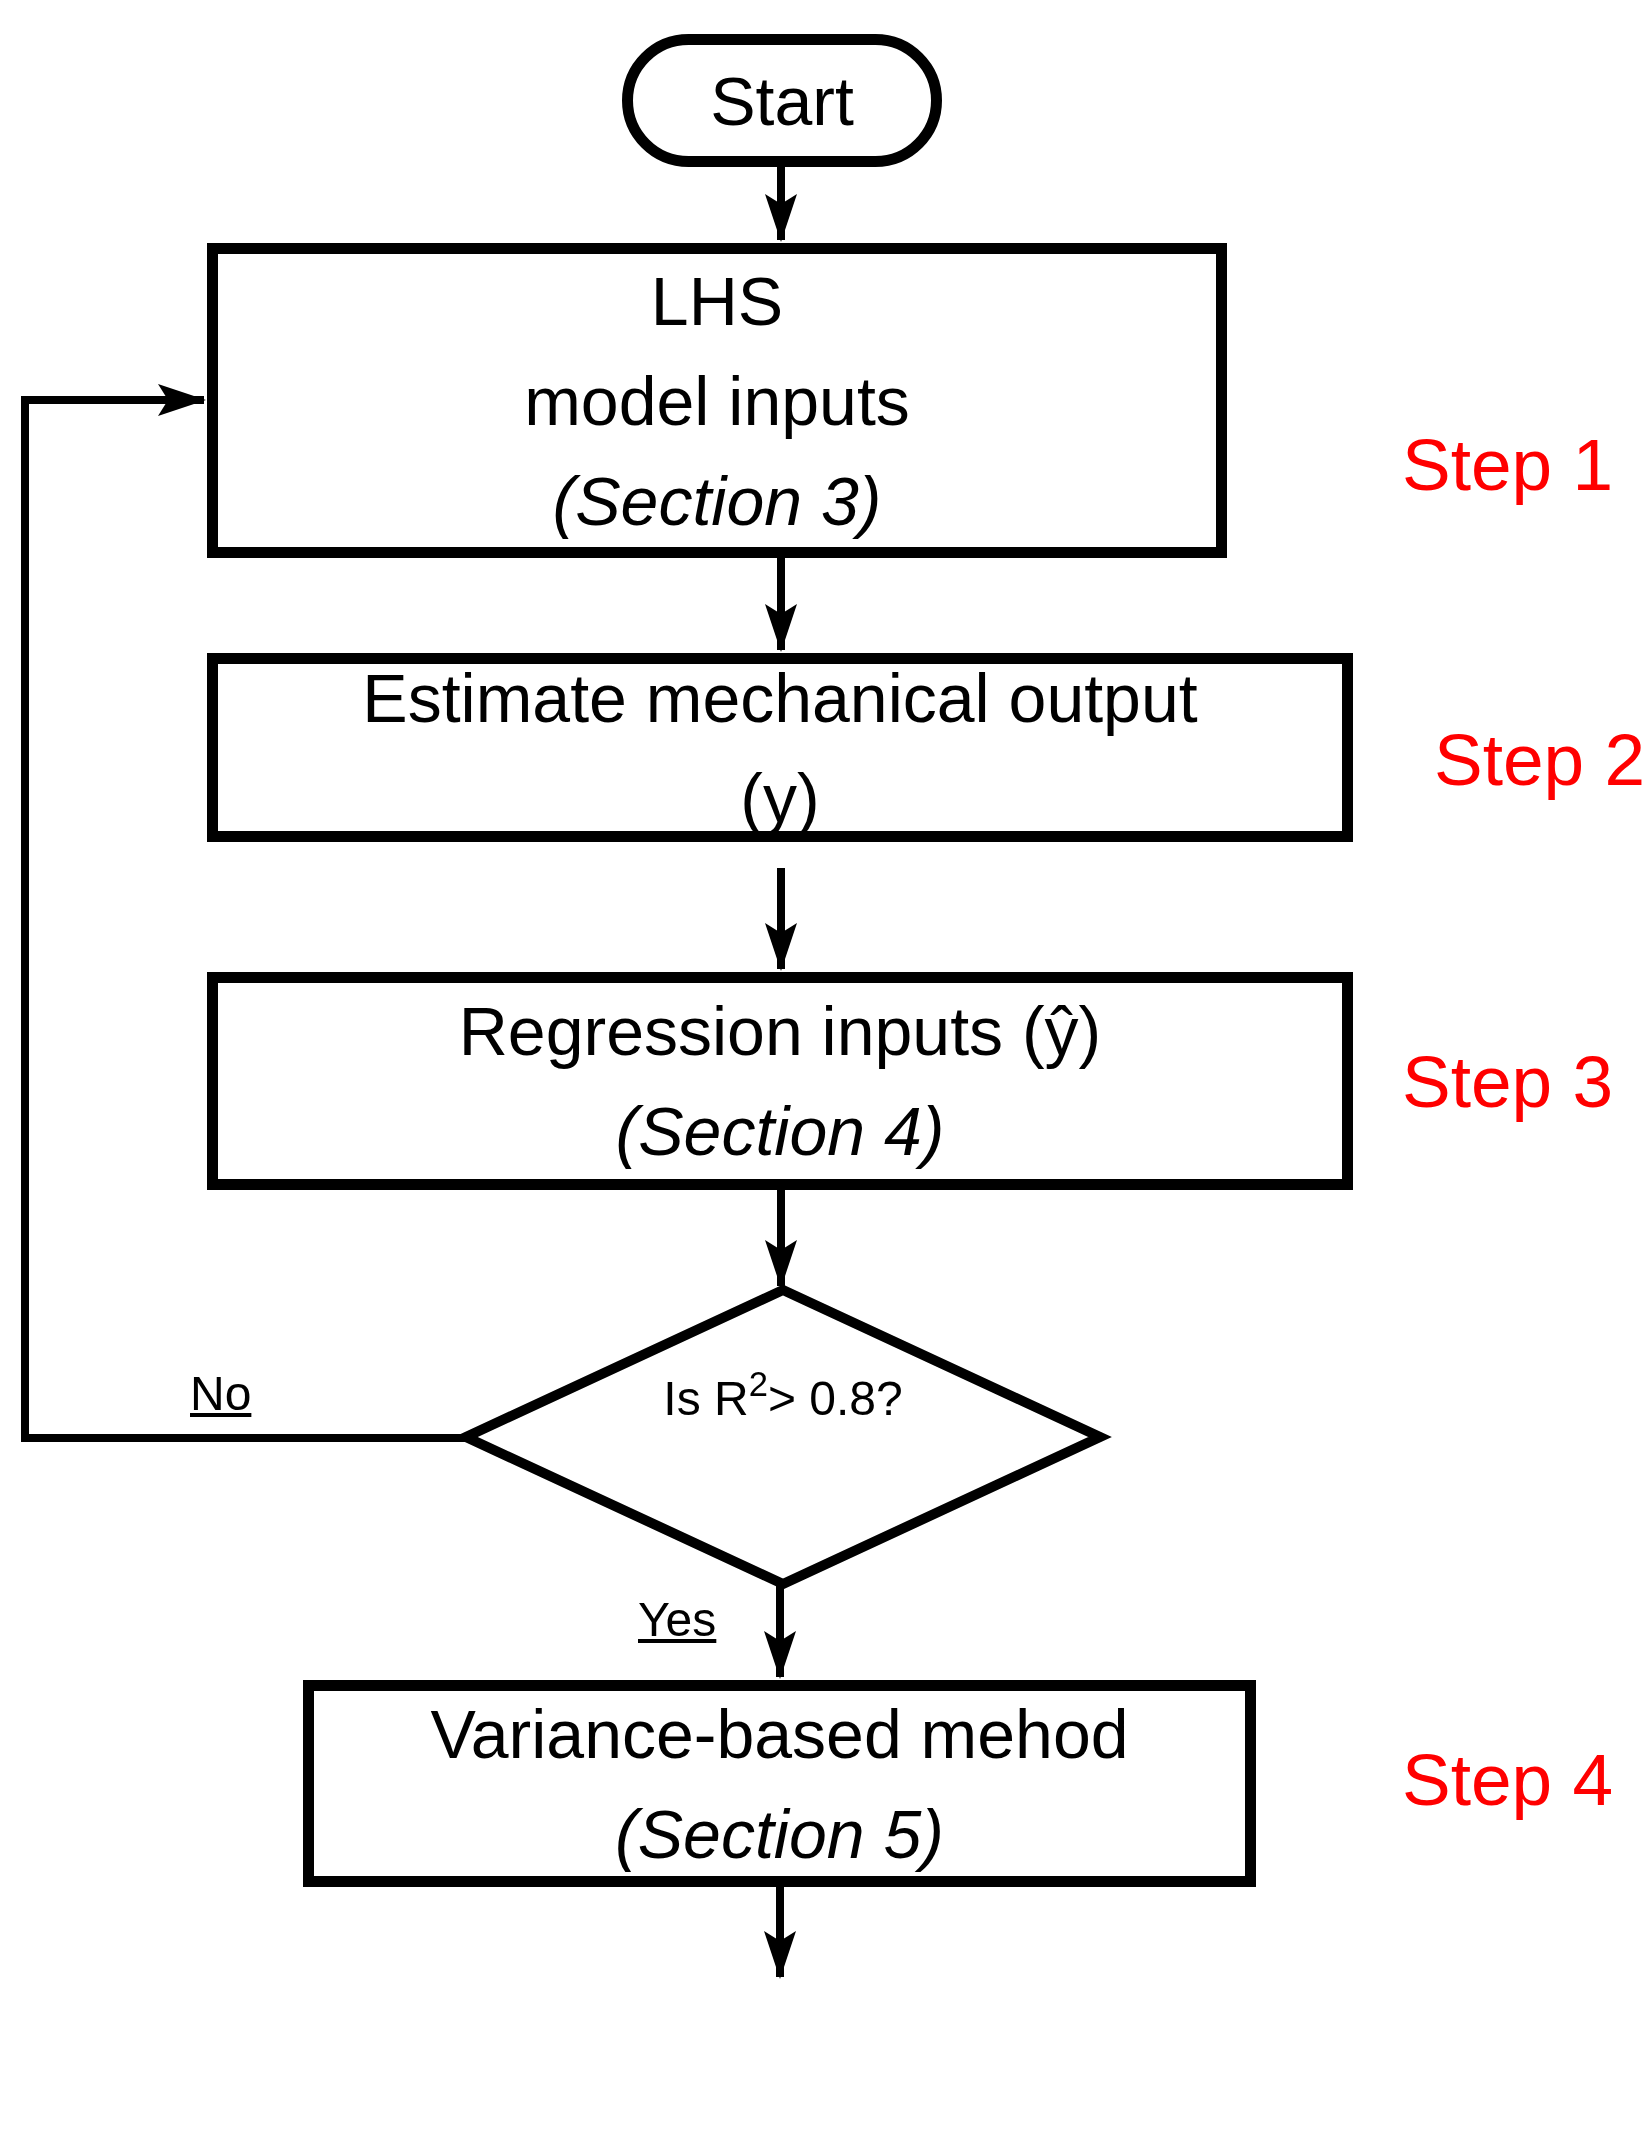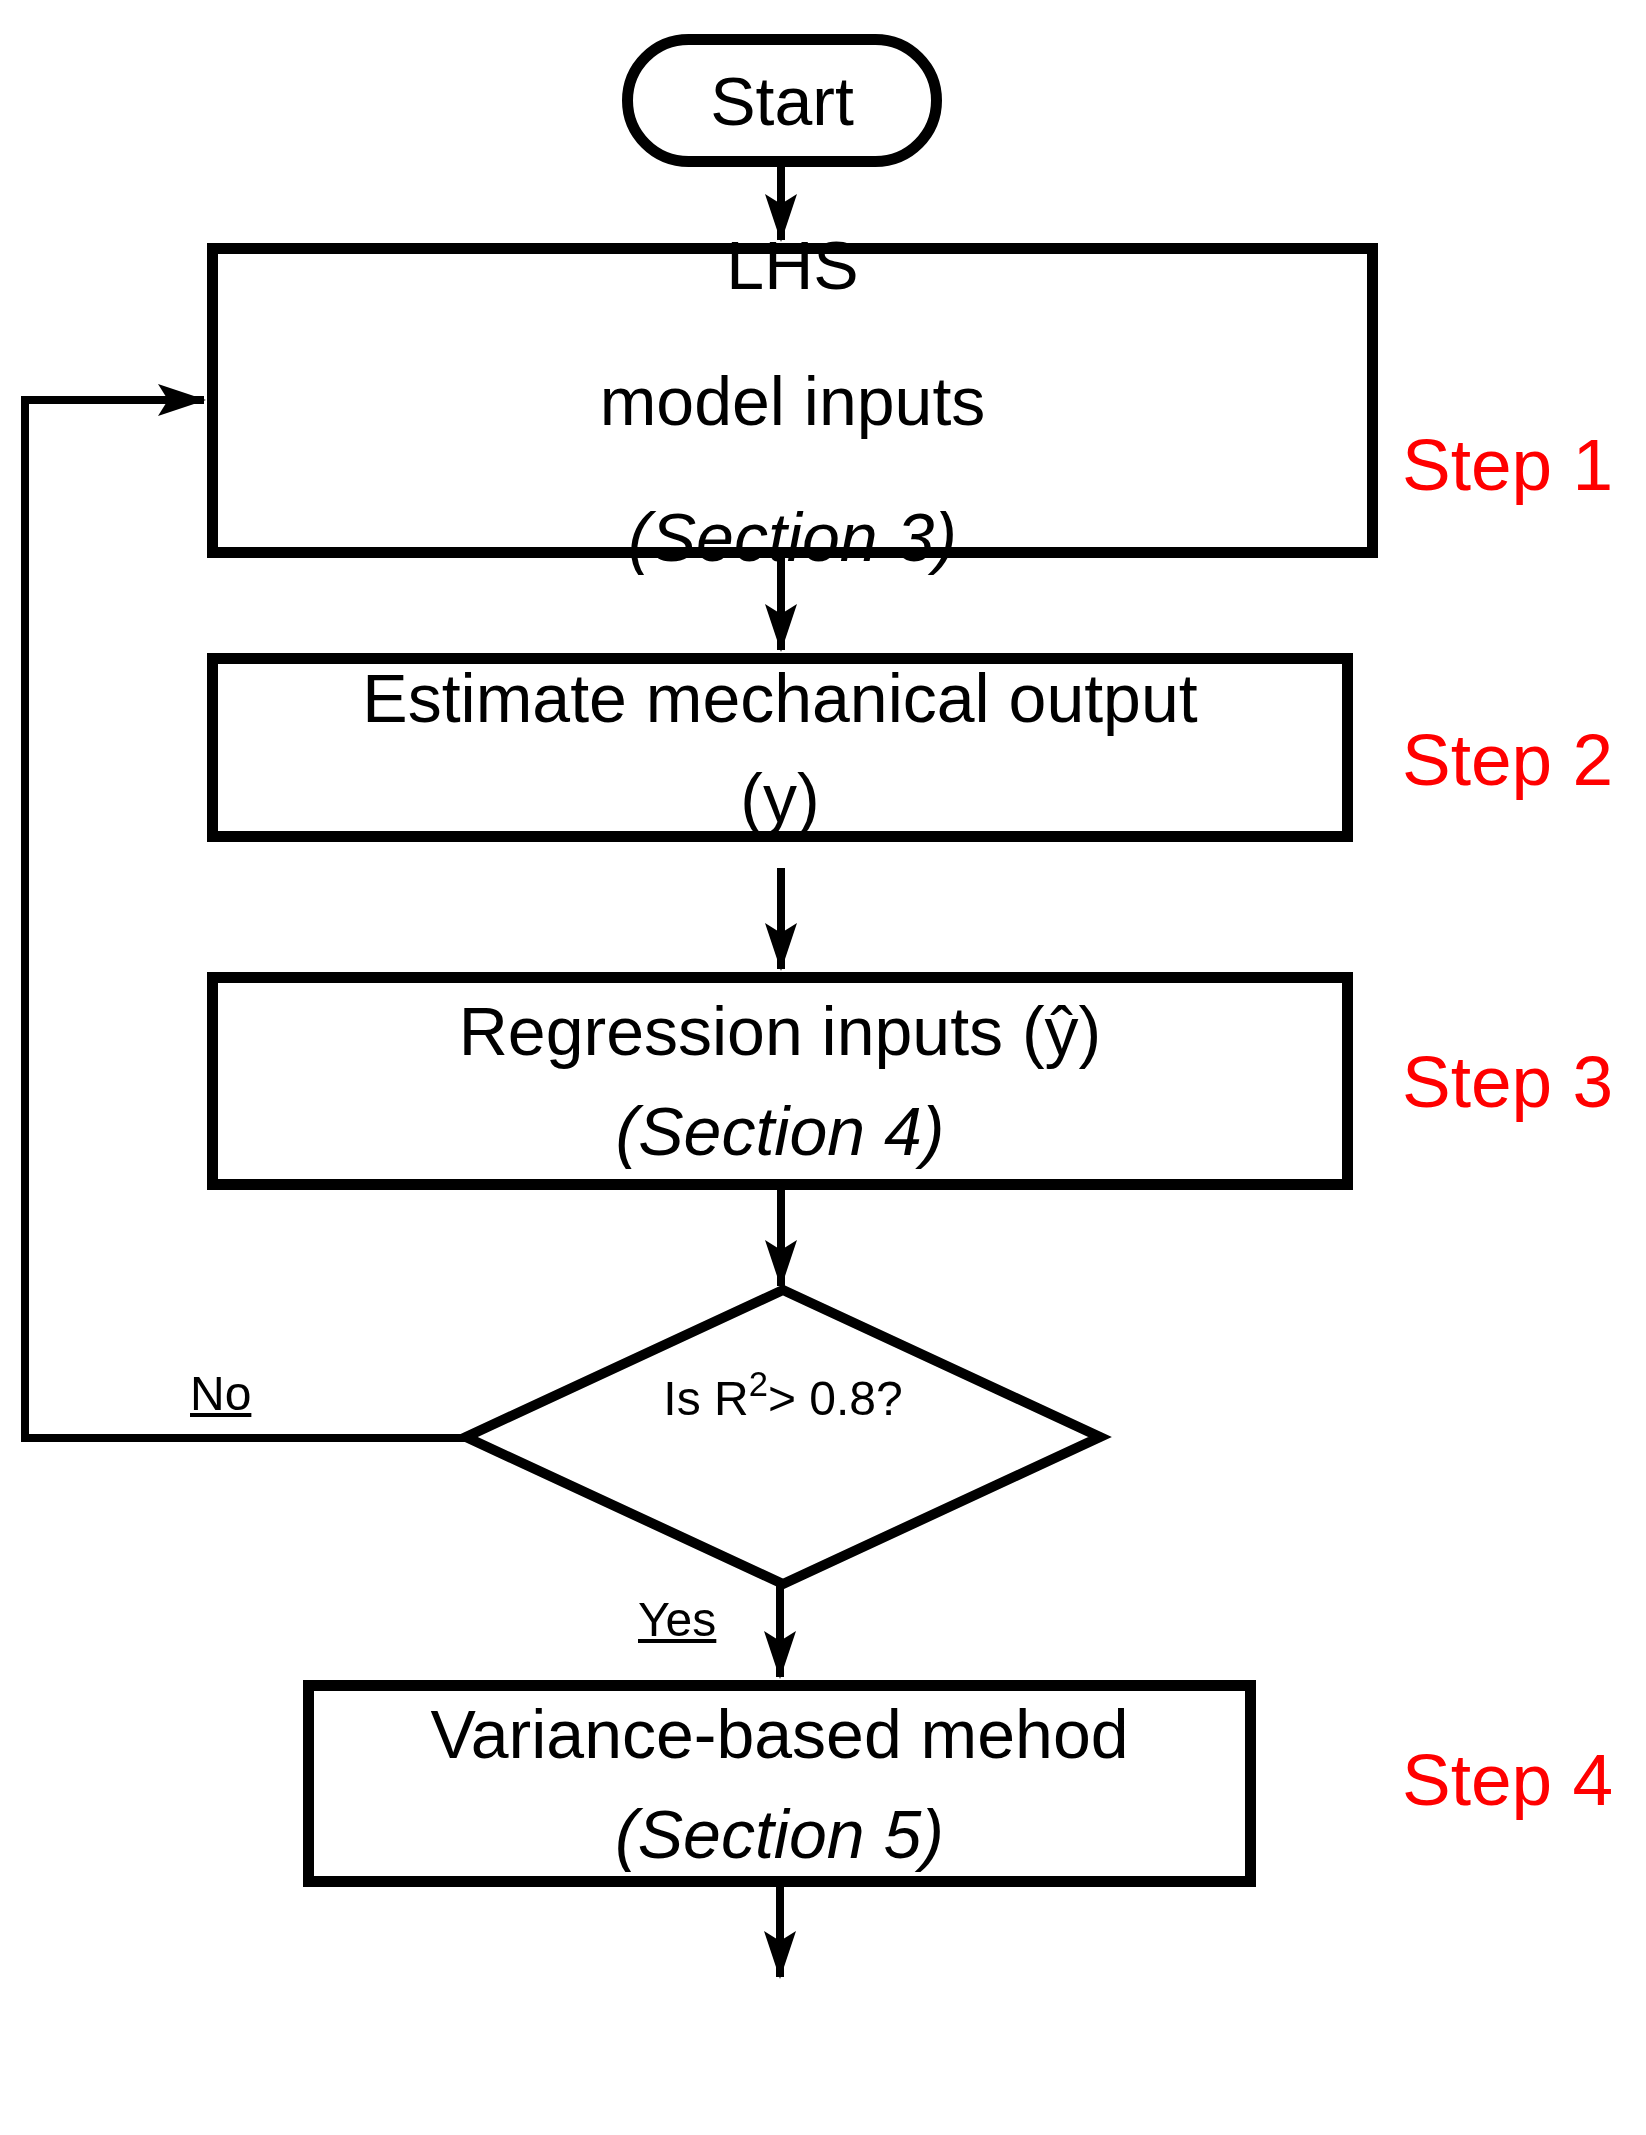--- a/index.html
+++ b/index.html
@@ -76,26 +76,26 @@
 
   .step-label {
     position: absolute;
     left: 1402px;
     font-size: 73px;
     line-height: 73px;
     color: var(--accent, #ff0000);
     white-space: nowrap;
   }
   #step-1 { top: 428px; }
-  #step-2 { top: 723px; }
+  #step-2 { top: 723px; margin-left: 32px; }
   #step-3 { top: 1045px; }
   #step-4 { top: 1743px; }
 
   #start-node { left: 622px; top: 34px;  width: 320px;  height: 133px; }
-  #box-lhs    { left: 207px; top: 243px; width: 1171px; height: 315px; gap: 36px; }
+  #box-lhs    { left: 207px; top: 243px; width: 1020px; height: 315px; }
   #box-est    { left: 207px; top: 653px; width: 1146px; height: 189px; }
   #box-reg    { left: 207px; top: 972px; width: 1146px; height: 218px; }
   #box-var    { left: 303px; top: 1680px; width: 953px; height: 207px; }
   #end-node   { left: 622px; top: 1980px; width: 320px; height: 117px; }
 </style>
 </head>
 <body>
 
 <div class="canvas">
 

